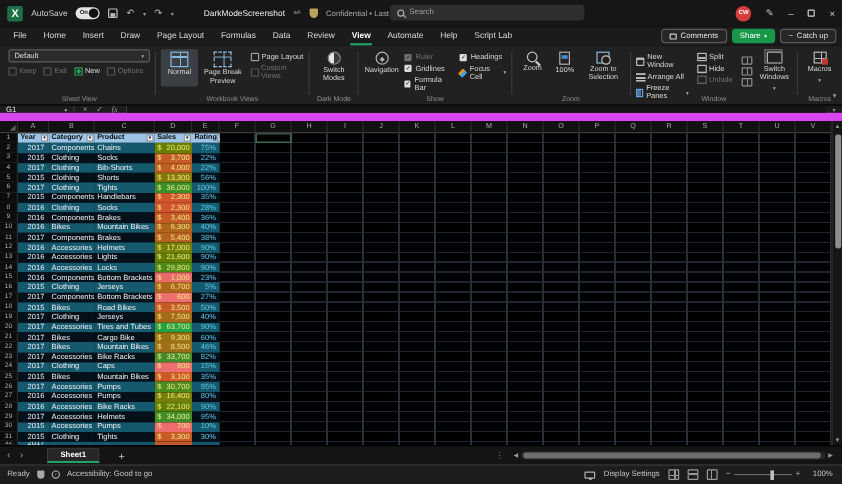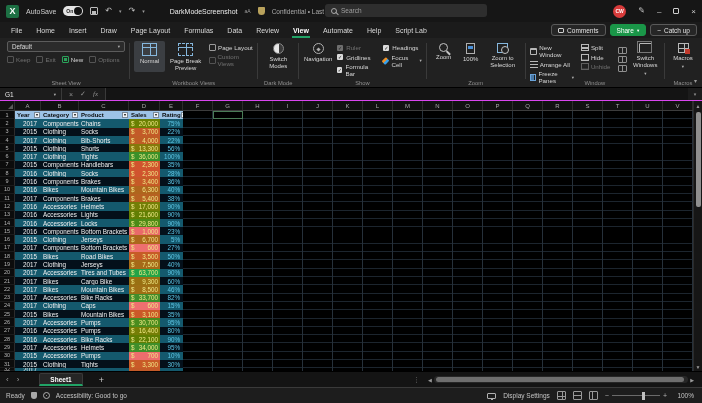--- a/index.html
+++ b/index.html
@@ -83,21 +83,21 @@
   .hideic { width:8px; height:7px; border:1px solid #b8b8b8; background:linear-gradient(to bottom, transparent 4px, #555 4px); }
   .mini3 { display:flex; flex-direction:column; gap:2px; padding-top:3px; }
   .m3 { width:9px; height:7px; border:1px solid #8f8f8f; border-radius:1px; background:linear-gradient(to right, transparent 3.5px, #8f8f8f 3.5px 4.5px, transparent 4.5px); }
   .swwic { width:13px; height:10px; border:1px solid #b8b8b8; border-radius:1px; position:relative; background:#212121; }
   .swwic::before { content:''; position:absolute; left:-3px; top:-3px; width:13px; height:10px; border:1px solid #777; }
   .macic { width:11px; height:10px; border:1px solid #b8b8b8; position:relative; background-image:linear-gradient(to bottom, transparent 4px,#b8b8b8 4px 5px,transparent 5px), linear-gradient(to right, transparent 5px,#b8b8b8 5px 6px,transparent 6px); }
   .macic::after { content:''; position:absolute; right:-2px; bottom:-2px; width:5px; height:5px; background:#c0392b; }
   .collapse { position:absolute; right:5px; bottom:3px; font-size:6px; color:#9a9a9a; }
   .car { font-size:4.5px; color:#b0b0b0; }
   
-  .fbar { height:13px; background:#1c1c1c; border-bottom:1px solid #d946ef; display:flex; align-items:stretch; }
+  .fbar { height:13px; background:#1c1c1c; border-bottom:7px solid #d946ef; display:flex; align-items:stretch; }
   .namebox { width:62px; display:flex; align-items:center; justify-content:space-between; padding:0 5px; border-right:1px solid #3a3a3a; font-size:6.5px; color:#e8e8e8; }
   .fico { display:flex; align-items:center; gap:7px; padding:0 7px; border-right:1px solid #3a3a3a; font-size:7px; color:#8f8f8f; }
   .fx { font-style:italic; font-family:"Liberation Serif", serif; }
   .finput { flex:1; background:#141414; }
   .fexp { width:14px; display:flex; align-items:center; justify-content:center; font-size:5px; color:#8f8f8f; }
   
   .grid-area { position:relative; height:270px; }
   .colheads { display:flex; height:10px; background:#111; border-bottom:1px solid #3c3c3c; padding-right:9px; }
   .corner { width:15px; position:relative; border-right:1px solid #2c2c2c; }
   .corner::after { content:''; position:absolute; right:1px; bottom:1px; border-left:5px solid transparent; border-bottom:5px solid #5a5a5a; }

